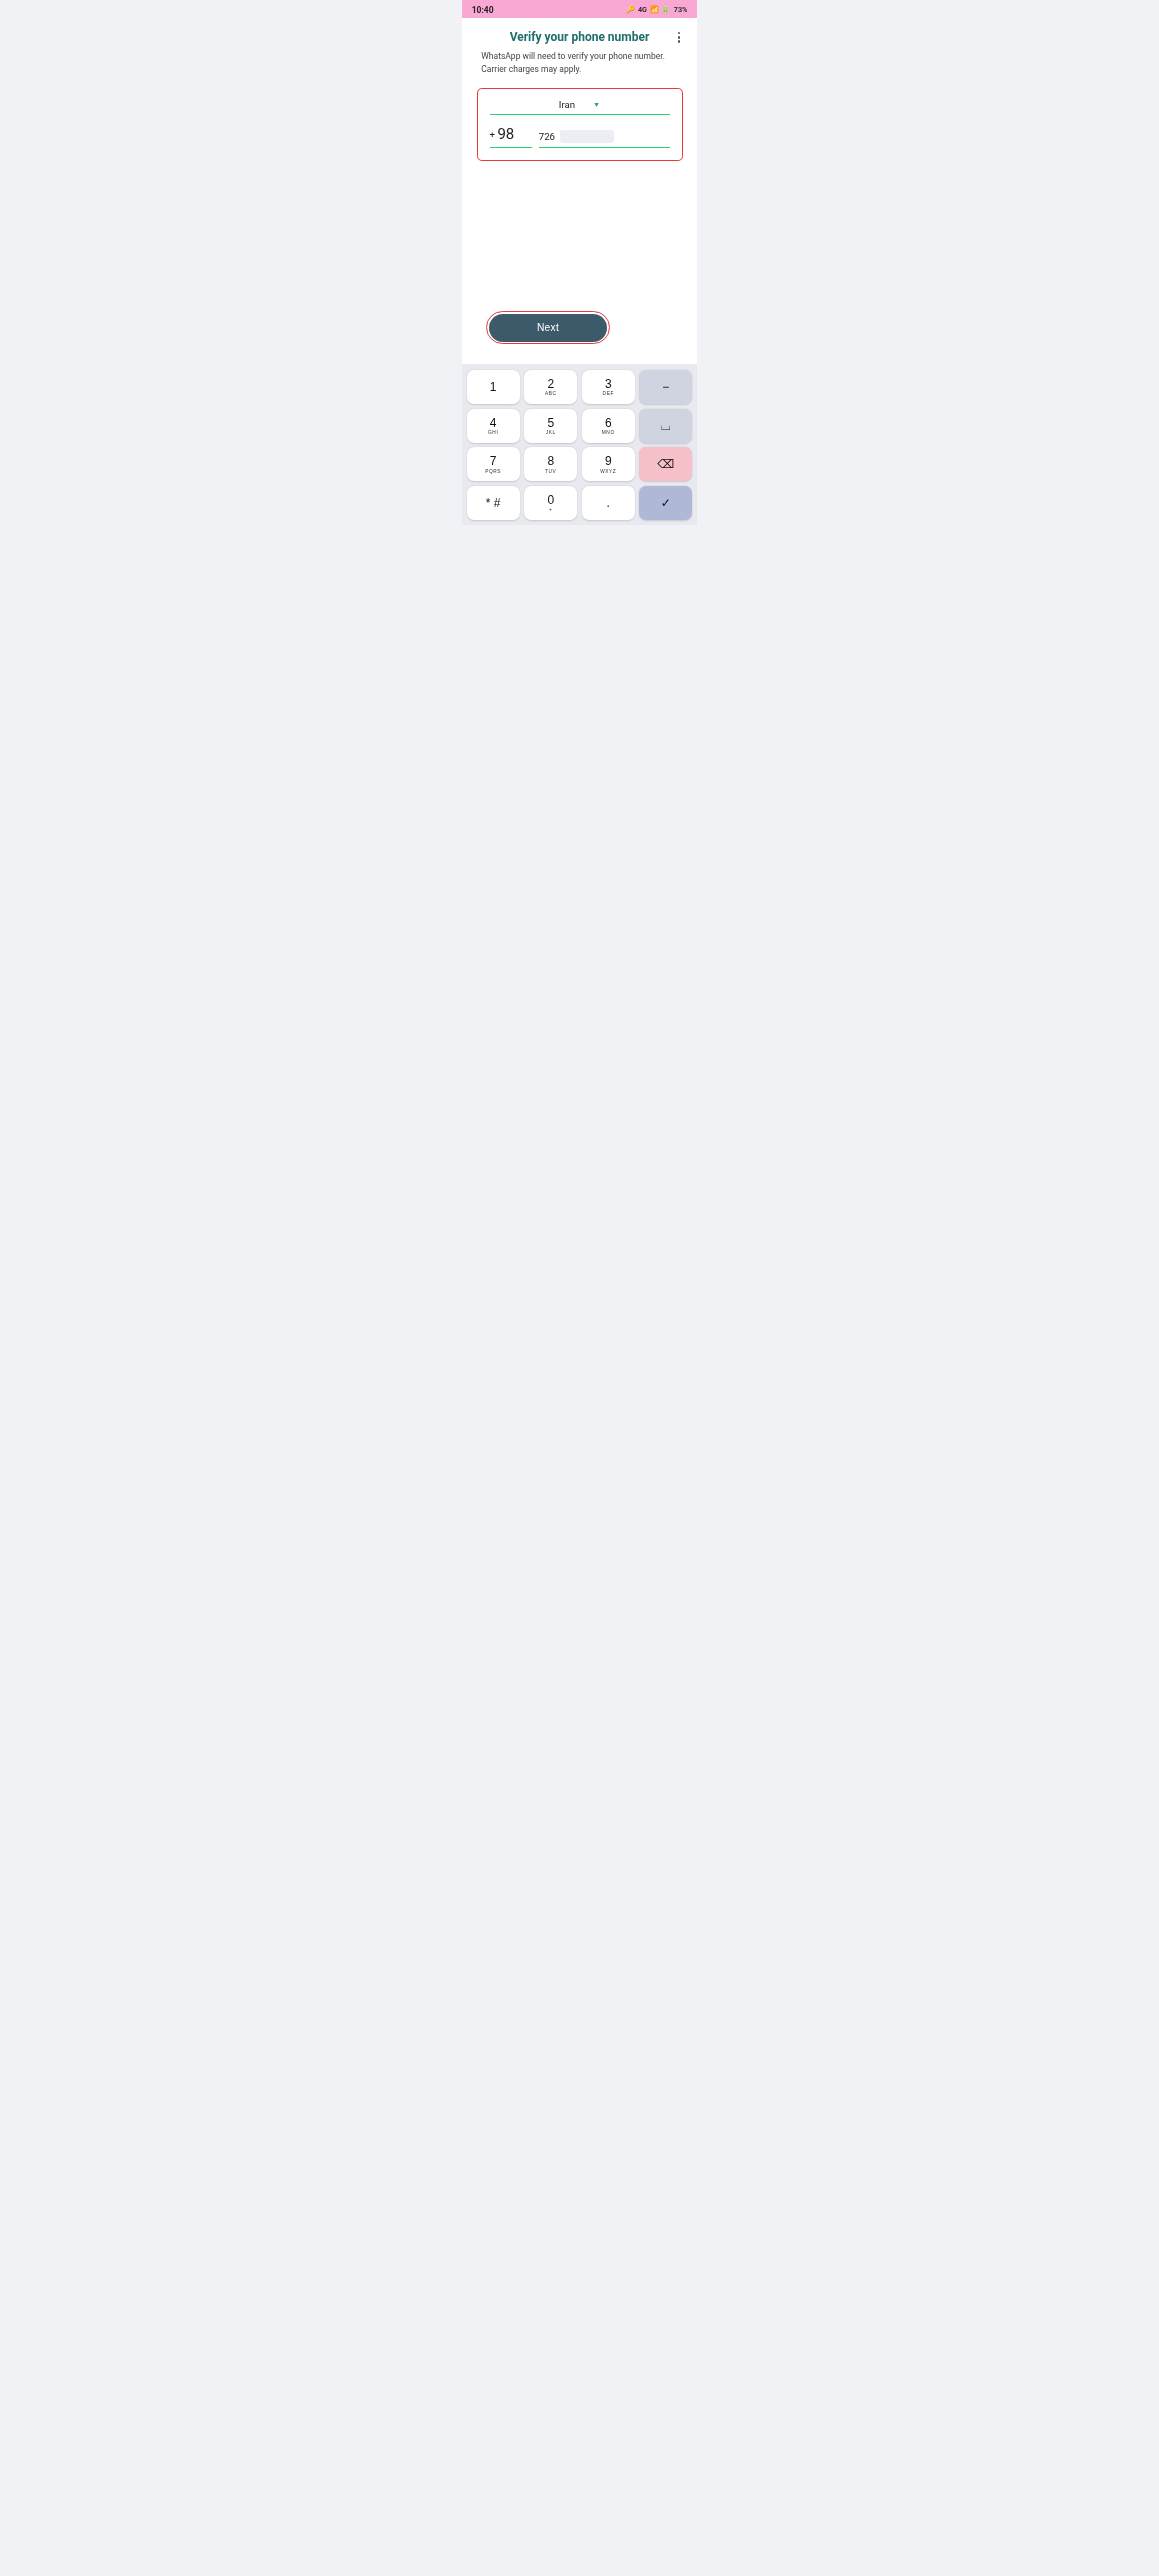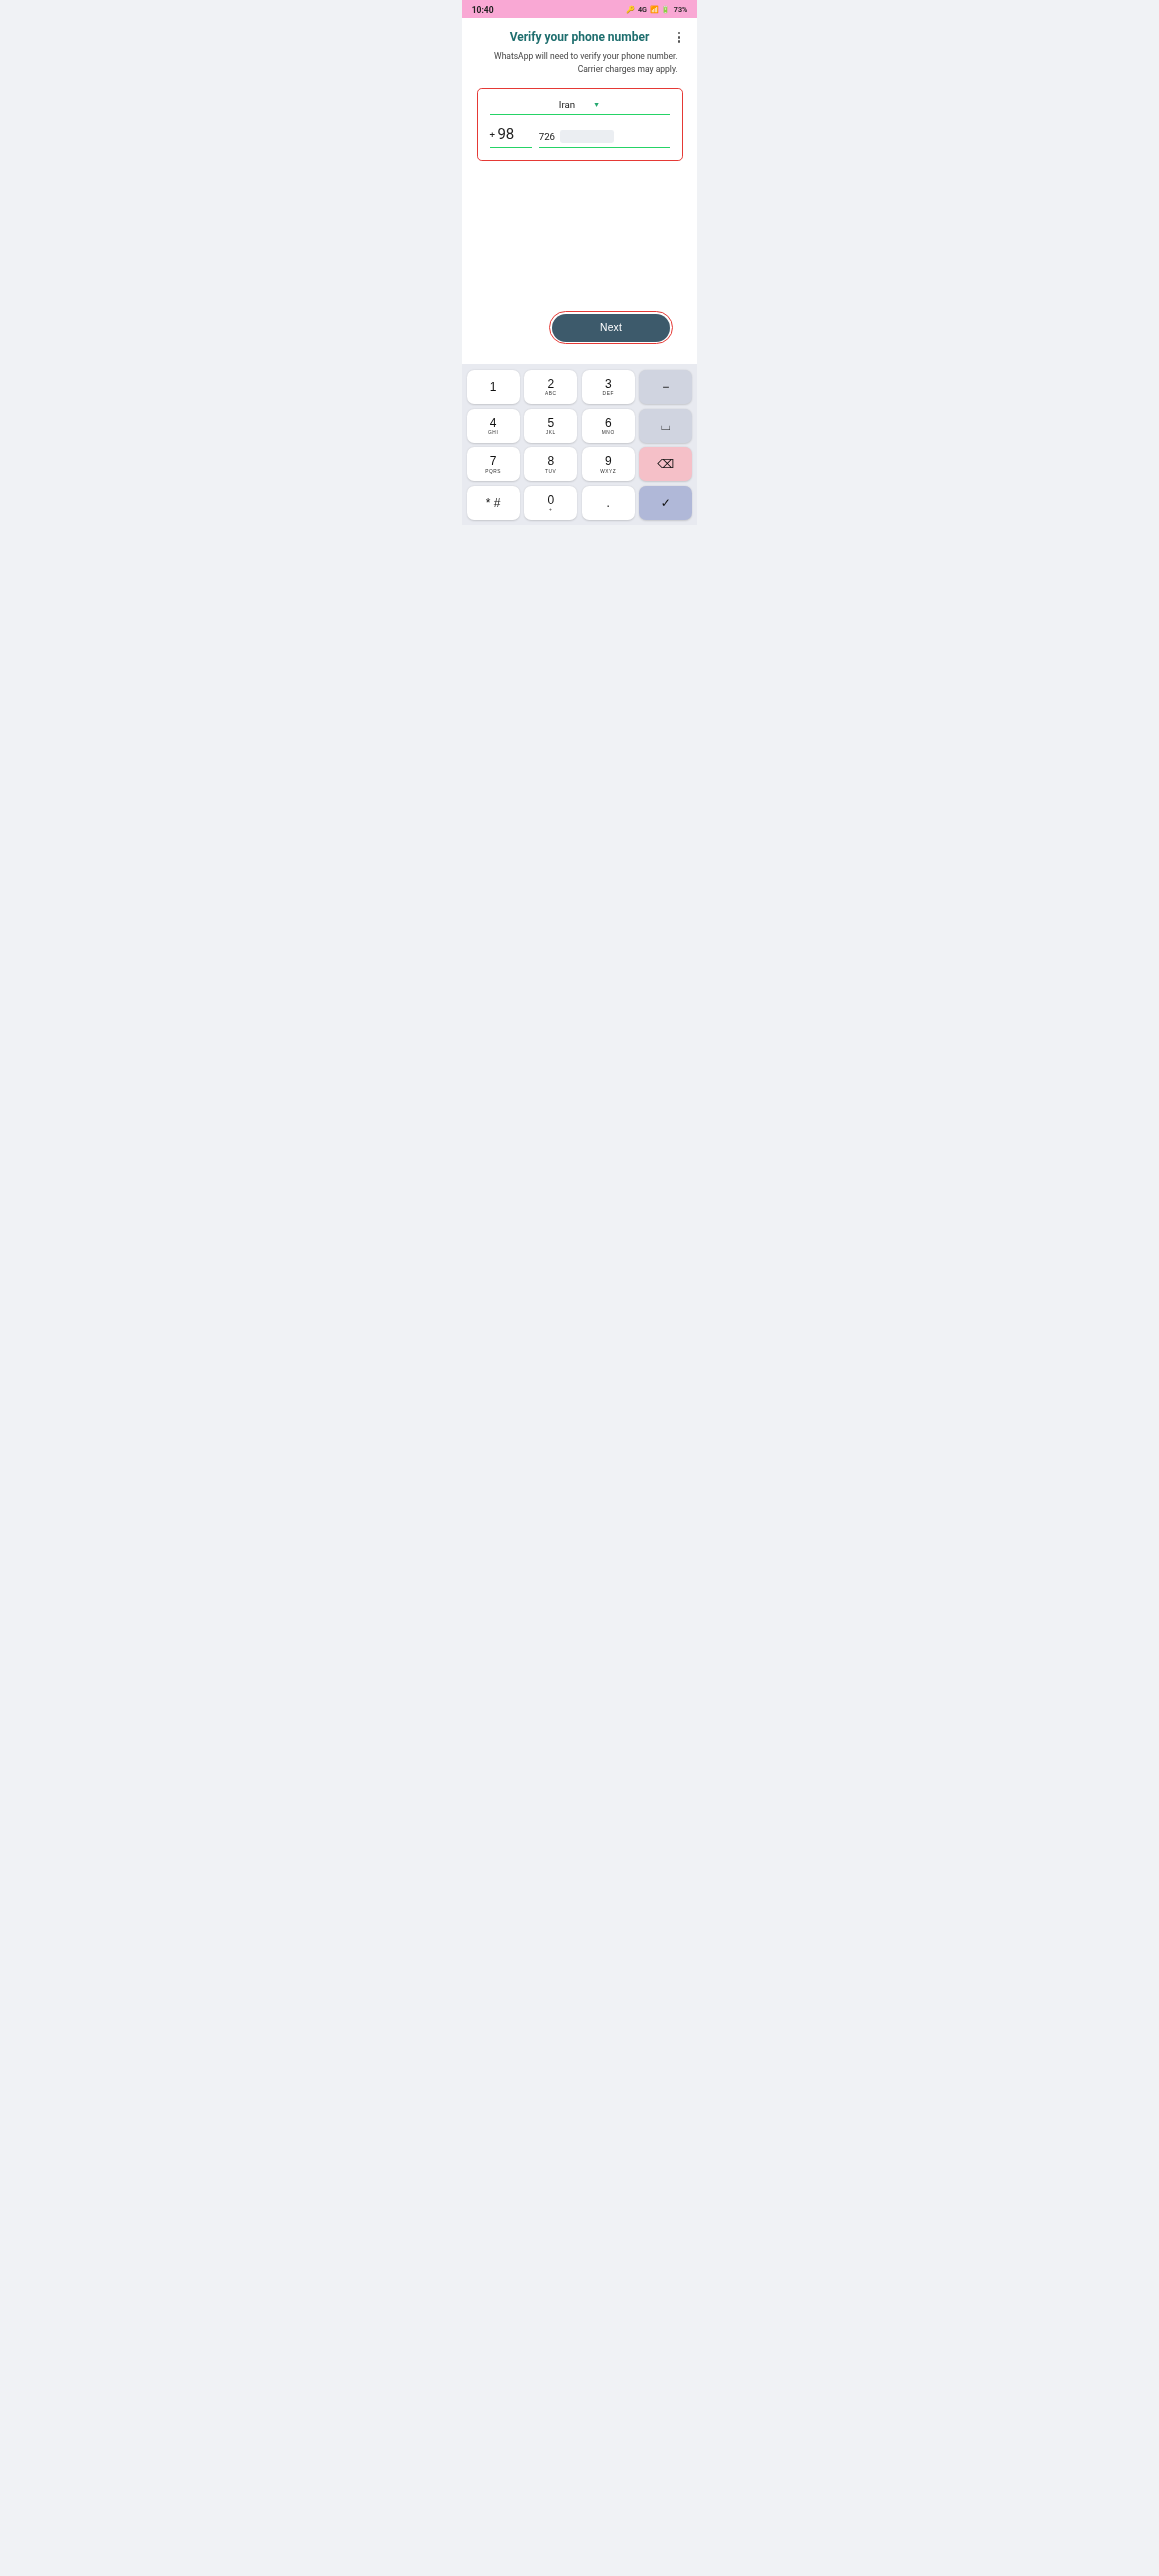--- a/index.html
+++ b/index.html
@@ -93,21 +93,21 @@
       width: 2.4px;
       height: 2.4px;
       background: #555;
       border-radius: 50%;
     }
 
     
     .description {
       font-size: 8.5px;
       color: #444;
-      text-align: right;
+      text-align: left;
       line-height: 1.5;
       margin-bottom: 12px;
       padding: 0 4.8px;
     }
 
     
     .phone-input-box {
       width: 100%;
       border: 1.2px solid #e53935;
       border-radius: 4.8px;
@@ -191,21 +191,21 @@
     
     .empty-space {
       flex: 1;
       min-height: 109px;
     }
 
     
     .next-btn-container {
       width: 100%;
       display: flex;
-      justify-content: flex-end;
+      justify-content: flex-start;
       margin-bottom: 9.7px;
       padding: 0 9.7px;
     }
 
     .next-btn-wrapper {
       border: 1.2px solid #e53935;
       border-radius: 18px;
       padding: 1.8px;
     }
 

